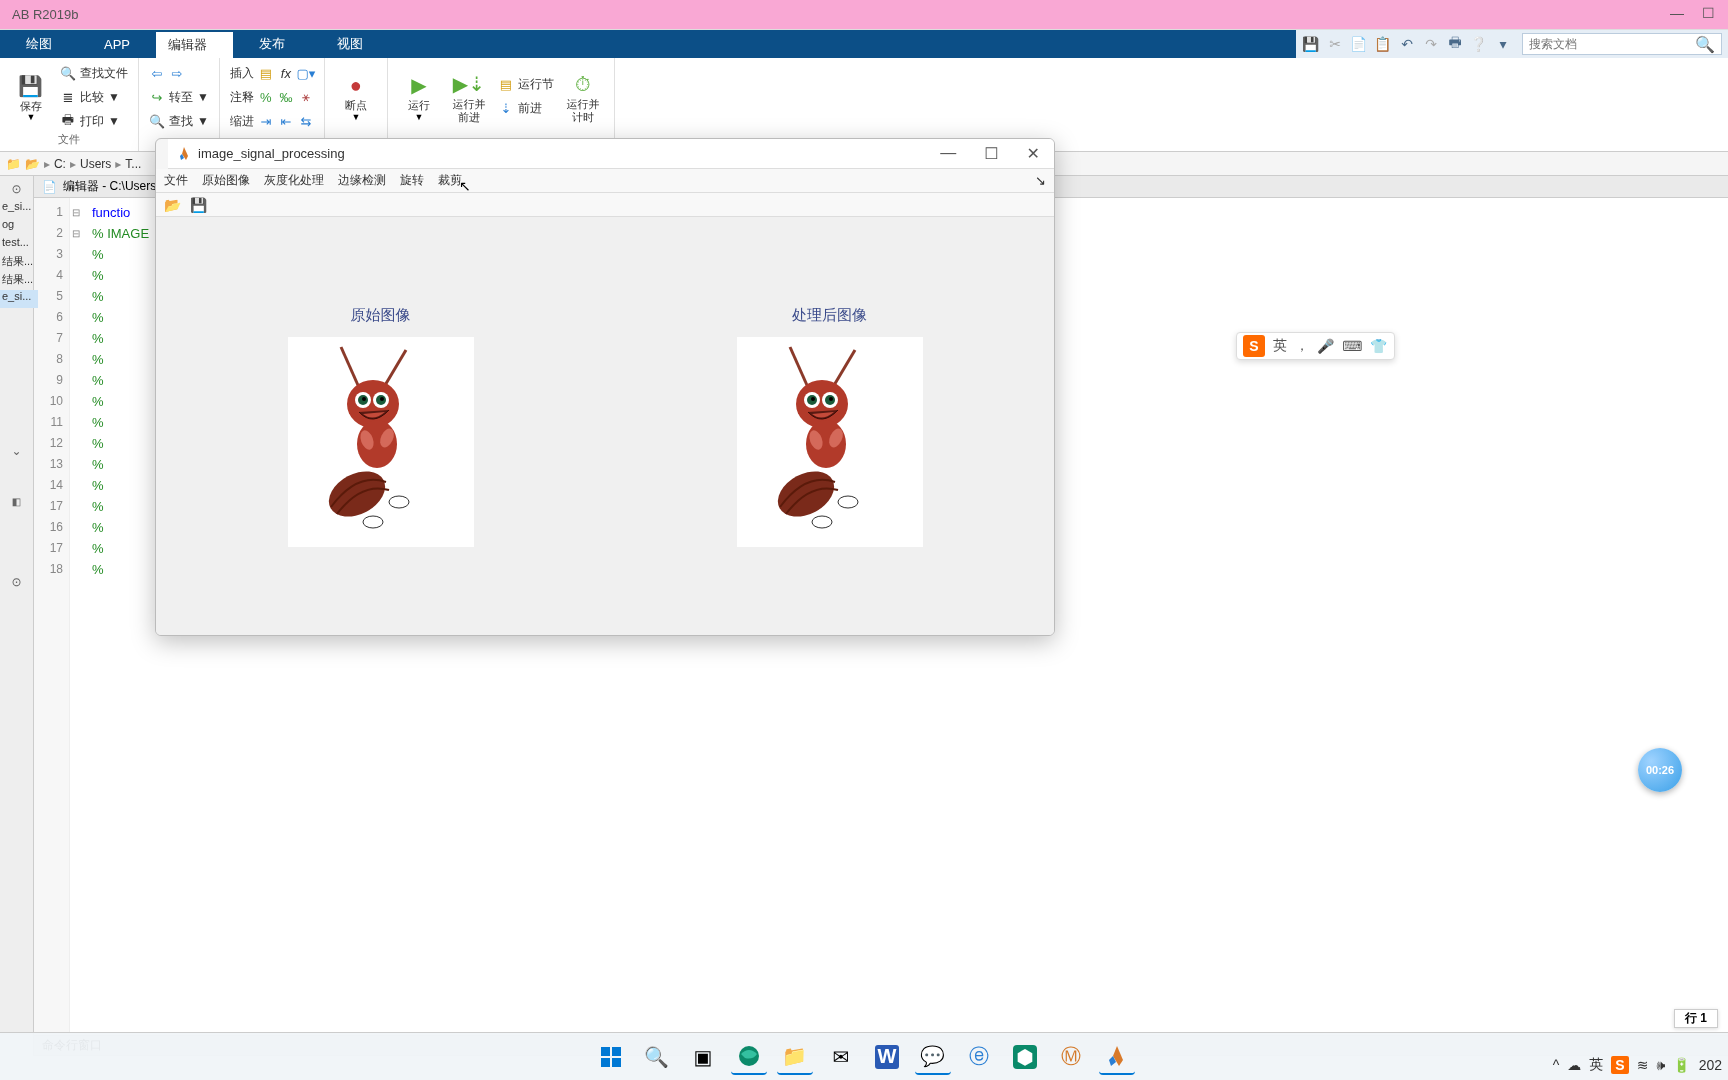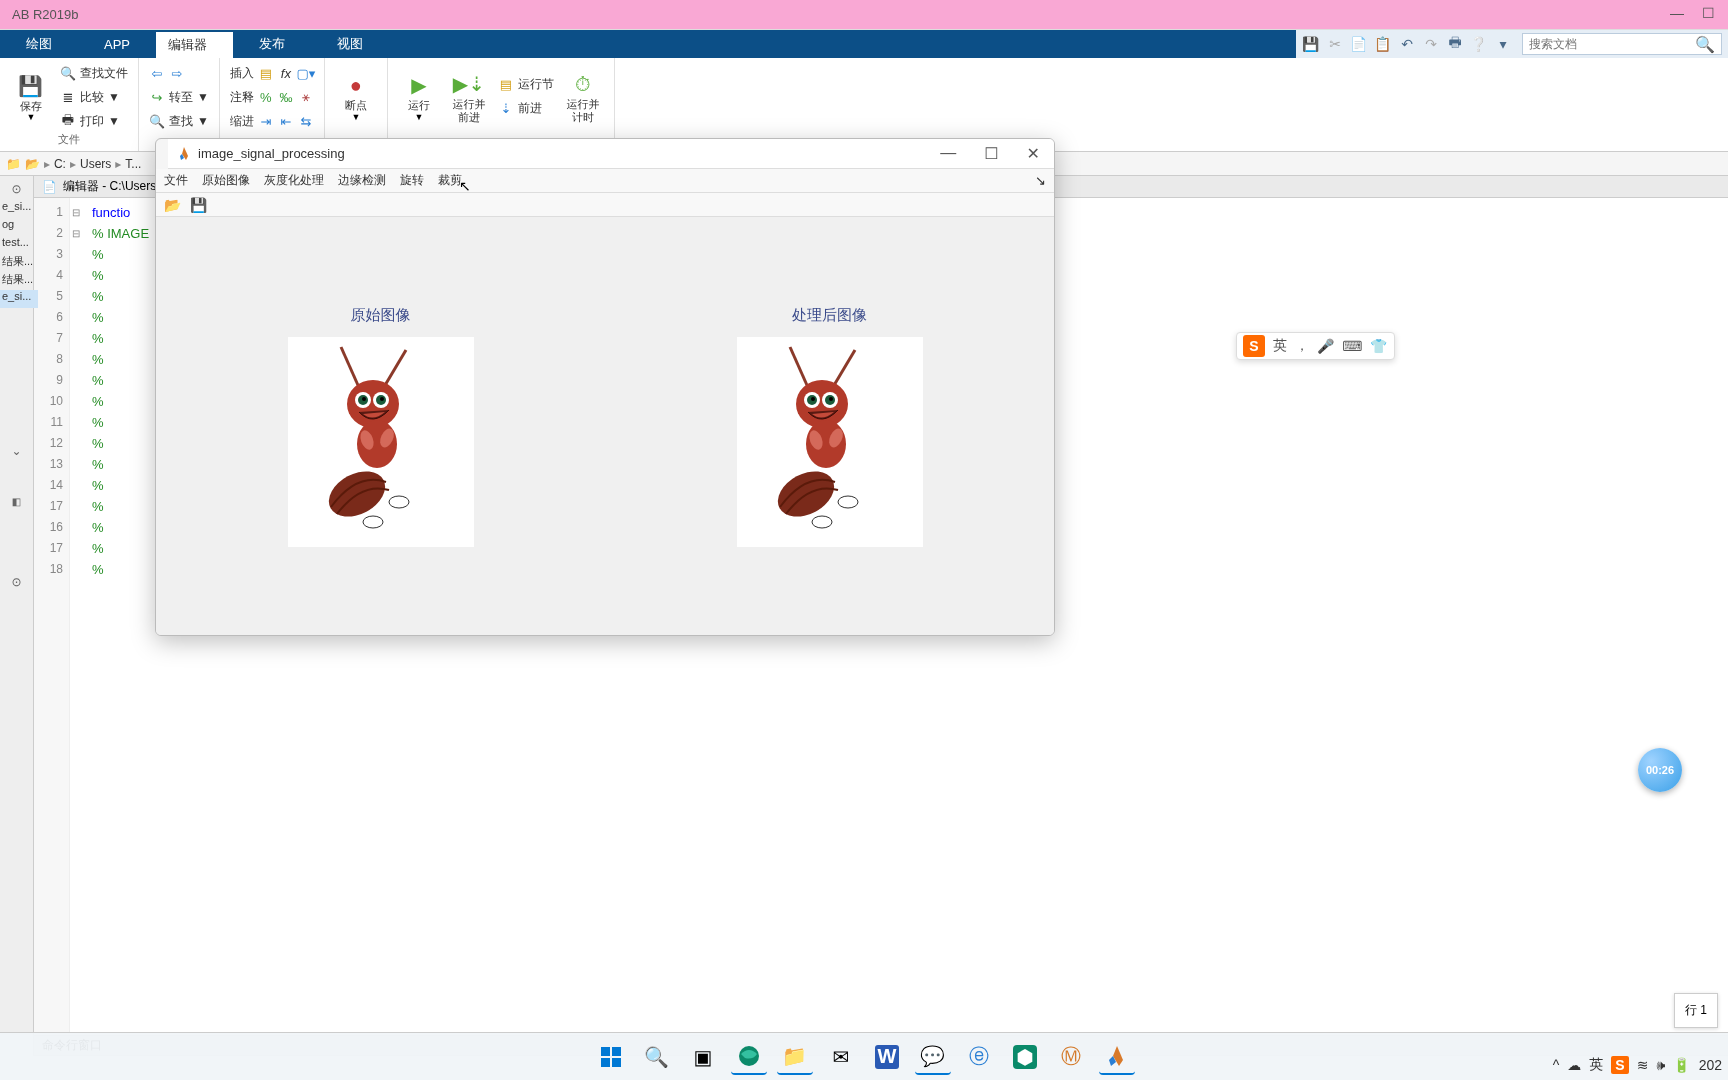--- a/index.html
+++ b/index.html
@@ -86,21 +86,21 @@
 
 .timerbadge { position:absolute; right:46px; top:748px; width:44px; height:44px; border-radius:50%; background:radial-gradient(circle at 30% 30%, #9fd3ff, #3aa0e8); color:#fff; display:flex; align-items:center; justify-content:center; font-size:11px; font-weight:bold; box-shadow:0 2px 6px rgba(0,0,0,0.3); }
 
 
 .taskbar { position:absolute; bottom:0; left:0; right:0; height:48px; background:rgba(240,244,248,0.95); border-top:1px solid #ccc; display:flex; align-items:center; justify-content:center; gap:10px; z-index:100; }
 .taskbar .tb { width:36px; height:36px; display:flex; align-items:center; justify-content:center; cursor:pointer; border-radius:4px; font-size:20px; }
 .taskbar .tb.active { border-bottom:2px solid #0078d4; }
 .traybar { position:absolute; right:6px; bottom:6px; display:flex; align-items:center; gap:8px; font-size:12px; color:#333; z-index:101; }
 .traybar .tr { cursor:pointer; font-size:14px; }
 
-.statusfloat { position:absolute; right:10px; bottom:52px; background:#fff; border:1px solid #ccc; padding:8px 10px; font-size:12px; box-shadow:0 1px 4px rgba(0,0,0,0.15); z-index:90; }
+.statusfloat { position:absolute; right:10px; bottom:52px; background:#fff; border:1px solid #ccc; padding:0 10px; font-size:12px; box-shadow:0 1px 4px rgba(0,0,0,0.15); z-index:90;font-weight:bold; }
 
 </style>
 </head>
 <body>
 
 <div class="titlebar">
   <span>AB R2019b</span>
   <div class="titlebar-controls">
     <span>—</span>
     <span>☐</span>

